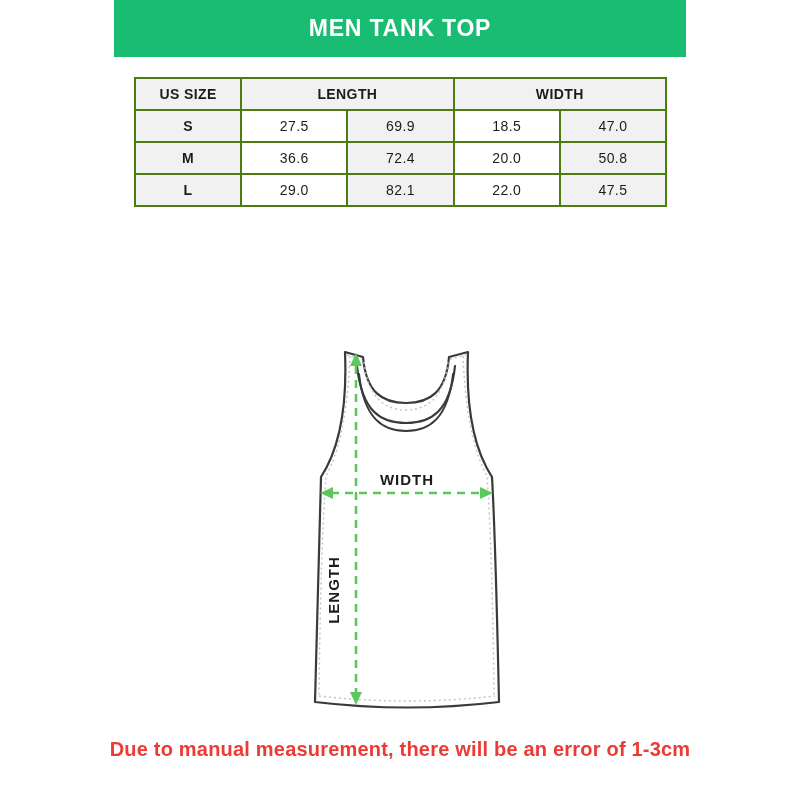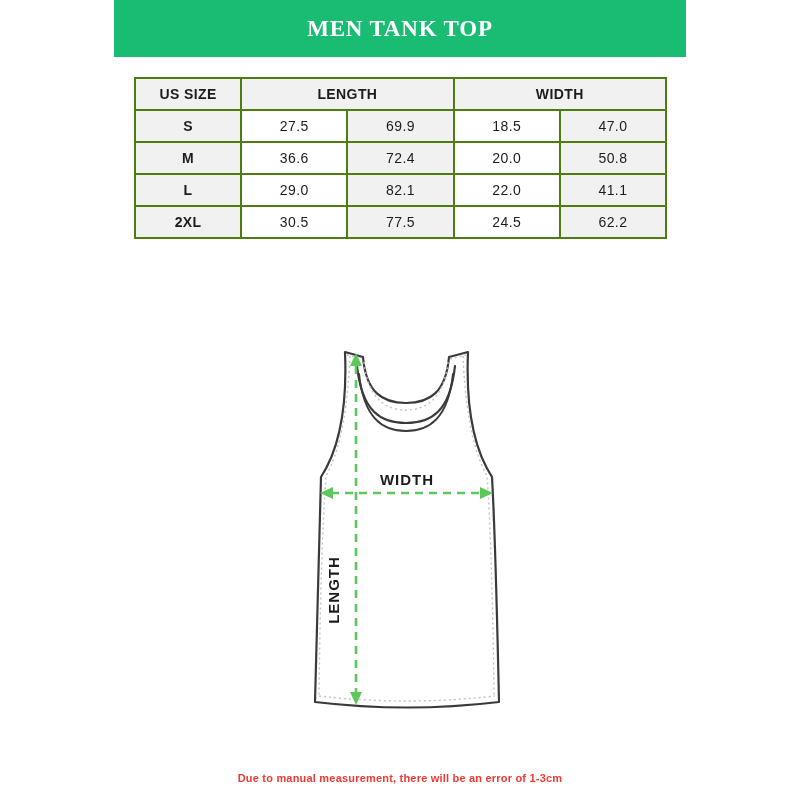--- a/index.html
+++ b/index.html
@@ -25,21 +25,20 @@
     background: #1abc73;
     display: flex;
     align-items: center;
     justify-content: center;
   }
   .banner-title {
     color: #ffffff;
     font-size: 23px;
     font-weight: bold;
     letter-spacing: 0.8px;
-    font-family: Liberation Serif, serif;
   }
 
   
   .size-table {
     position: absolute;
     left: 134px; top: 77px;
     width: 533px;
     border-collapse: collapse;
     table-layout: fixed;
     font-size: 14px;
@@ -66,25 +65,25 @@
     font-family: "Liberation Sans", sans-serif;
     font-size: 15px;
     font-weight: bold;
     letter-spacing: 1px;
     fill: #1c1c1c;
   }
 
   
   .footer-note {
     position: absolute;
-    left: 0; top: 772px;
+    left: 0; top: 738px;
     width: 800px;
     text-align: center;
     color: #ee3a34;
-    font-size: 11px;
+    font-size: 20px;
     font-weight: bold;
     letter-spacing: 0.2px;
   }
 </style>
 </head>
 <body>
 
 <div class="page">
 
   <div class="banner">
@@ -110,28 +109,21 @@
         <td>36.6</td>
         <td class="shade">72.4</td>
         <td>20.0</td>
         <td class="shade">50.8</td>
       </tr>
       <tr>
         <th class="shade">L</th>
         <td>29.0</td>
         <td class="shade">82.1</td>
         <td>22.0</td>
-        <td class="shade">41.1</td>
-      </tr>
-      <tr>
-        <th class="shade">2XL</th>
-        <td>30.5</td>
-        <td class="shade">77.5</td>
-        <td>24.5</td>
-        <td class="shade">62.2</td>
+        <td class="shade">47.5</td>
       </tr>
     </tbody>
   </table>
 
   <svg class="diagram" viewBox="280 333 250 395" width="250" height="395">
 
     <g fill="#ffffff" stroke="#3a3a3a" stroke-width="2.2" stroke-linejoin="round" stroke-linecap="round">
       <path d="M 345,352
                L 363,357
                C 366,392 382,403 406,403

